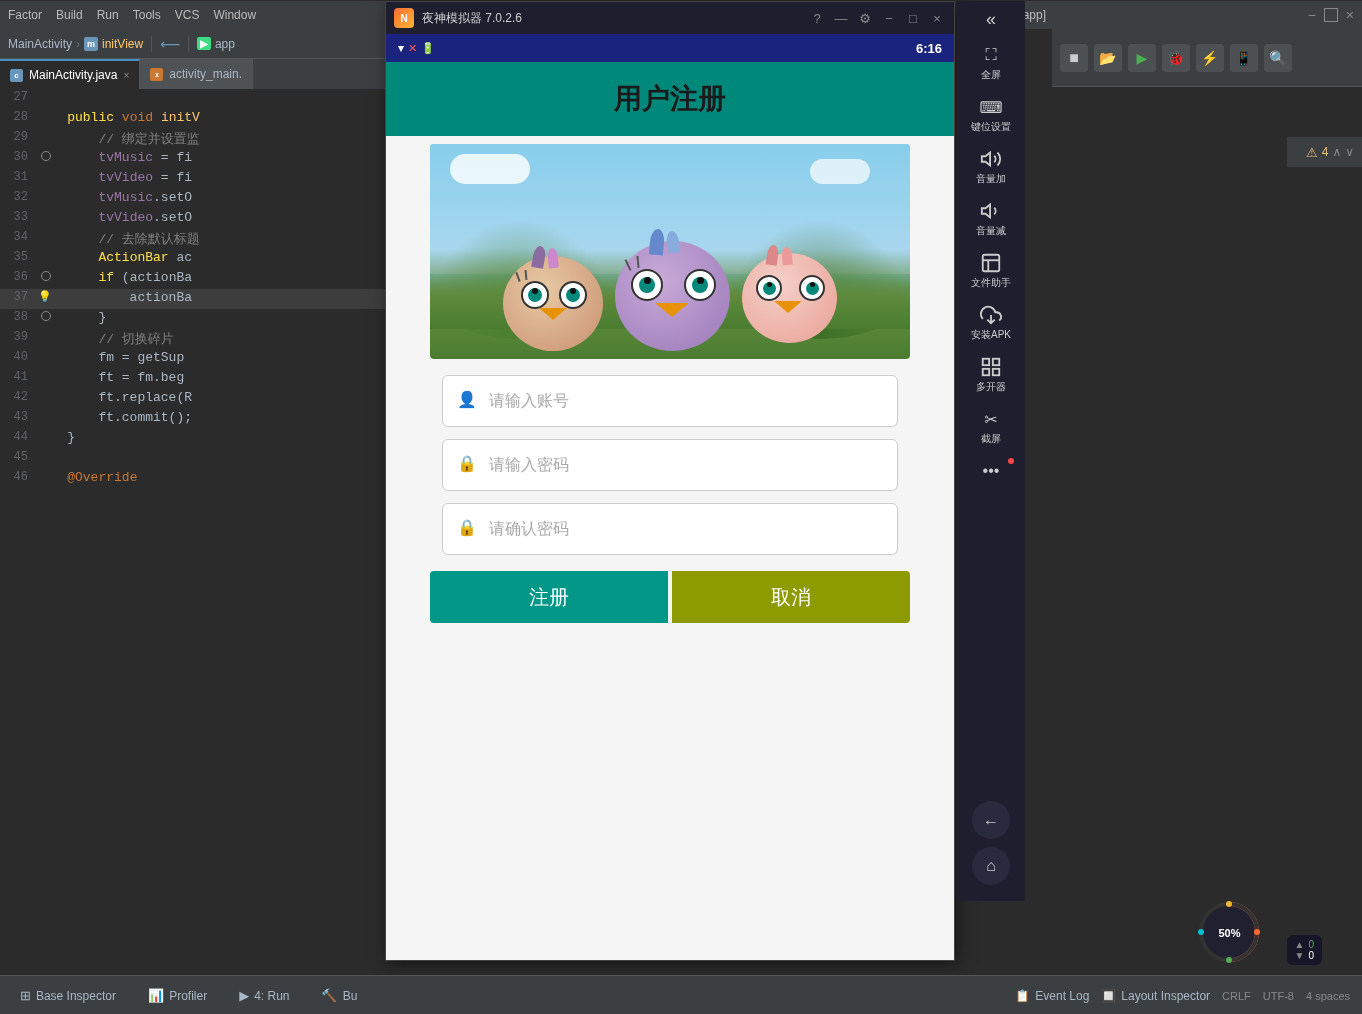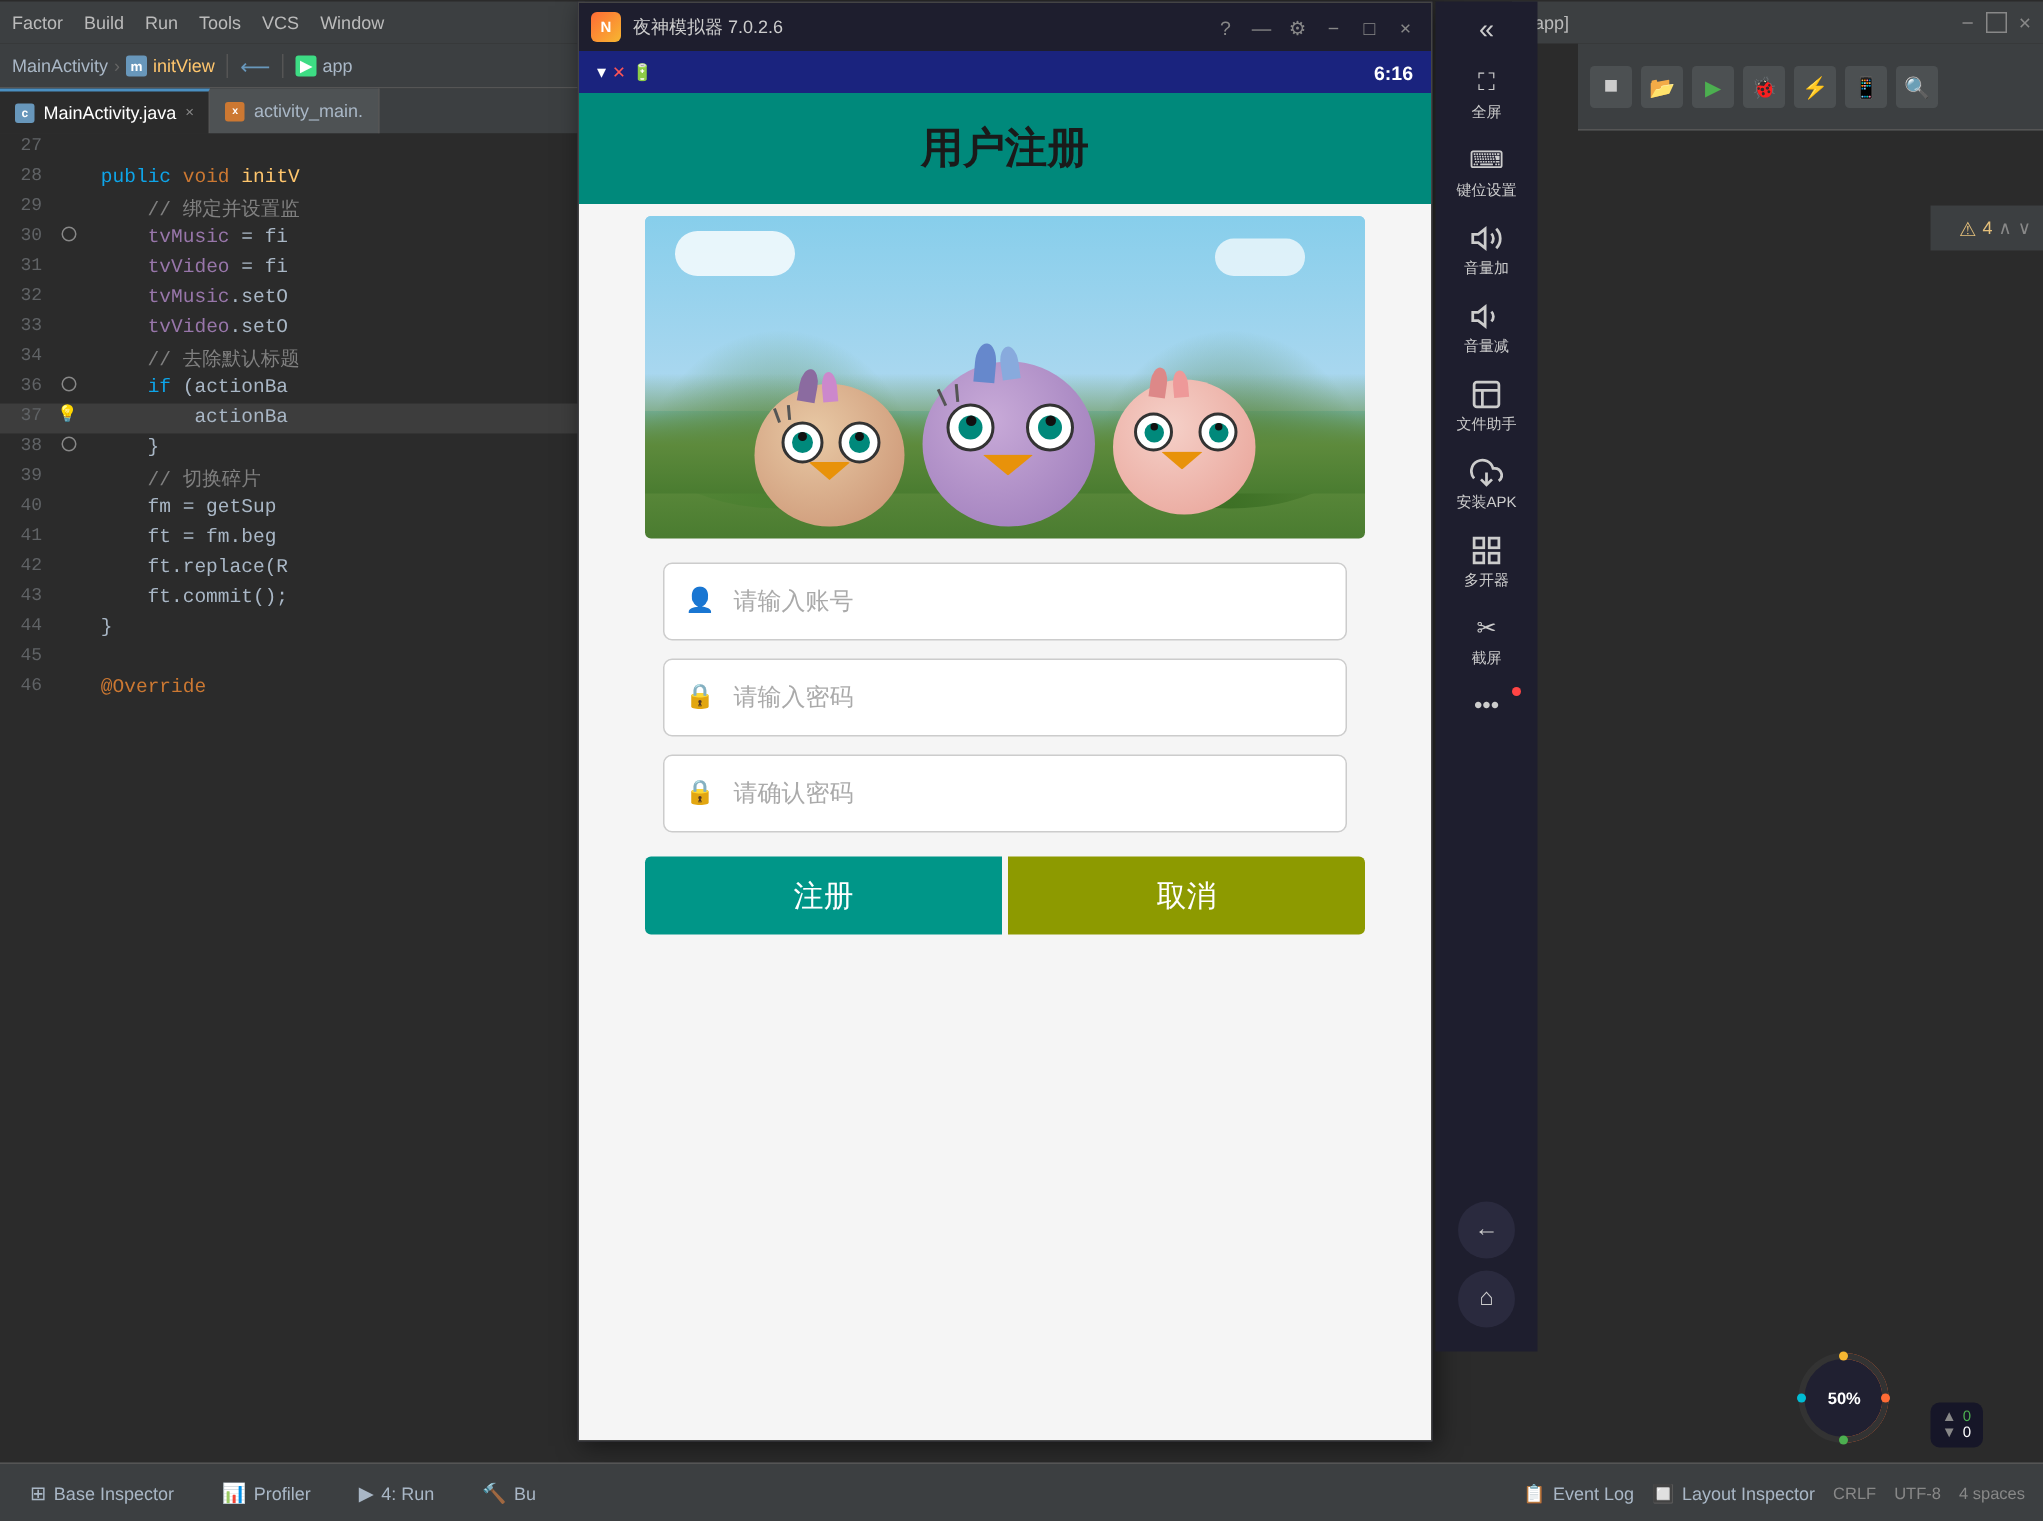--- a/index.html
+++ b/index.html
@@ -153,21 +153,21 @@
       padding-right: 8px;
       font-size: 12px;
       flex-shrink: 0;
       user-select: none;
     }
     .line-content {
       flex: 1;
       color: #a9b7c6;
       white-space: pre;
     }
-    .kw-blue { color: #0ea5e9; }
+    .kw-blue { color: #fde047; }
     .kw-orange { color: #cc7832; }
     .kw-purple { color: #9876aa; }
     .kw-yellow { color: #ffc66d; }
     .comment { color: #808080; }
     .gutter-icon {
       position: absolute;
       left: 38px;
       width: 14px;
       height: 14px;
       font-size: 11px;
@@ -742,20 +742,24 @@
     <div class="code-line">
       <span class="line-num">33</span>
       <span class="line-content">        <span class="kw-purple">tvVideo</span>.setO</span>
     </div>
 
     <div class="code-line">
       <span class="line-num">34</span>
       <span class="line-content"><span class="comment">        // 去除默认标题</span></span>
     </div>
 
+    <div class="code-line">
+      <span class="line-num">35</span>
+      <span class="line-content">        <span class="kw-blue">ActionBar</span> ac</span>
+    </div>
 
     <div class="code-line">
       <span class="line-num">36</span>
       <div class="gutter-icon" style="top:0">
         <div class="breakpoint-circle"></div>
       </div>
       <span class="line-content">        <span class="kw-blue">if</span> (actionBa</span>
     </div>
 
     <div class="code-line line-highlighted">

